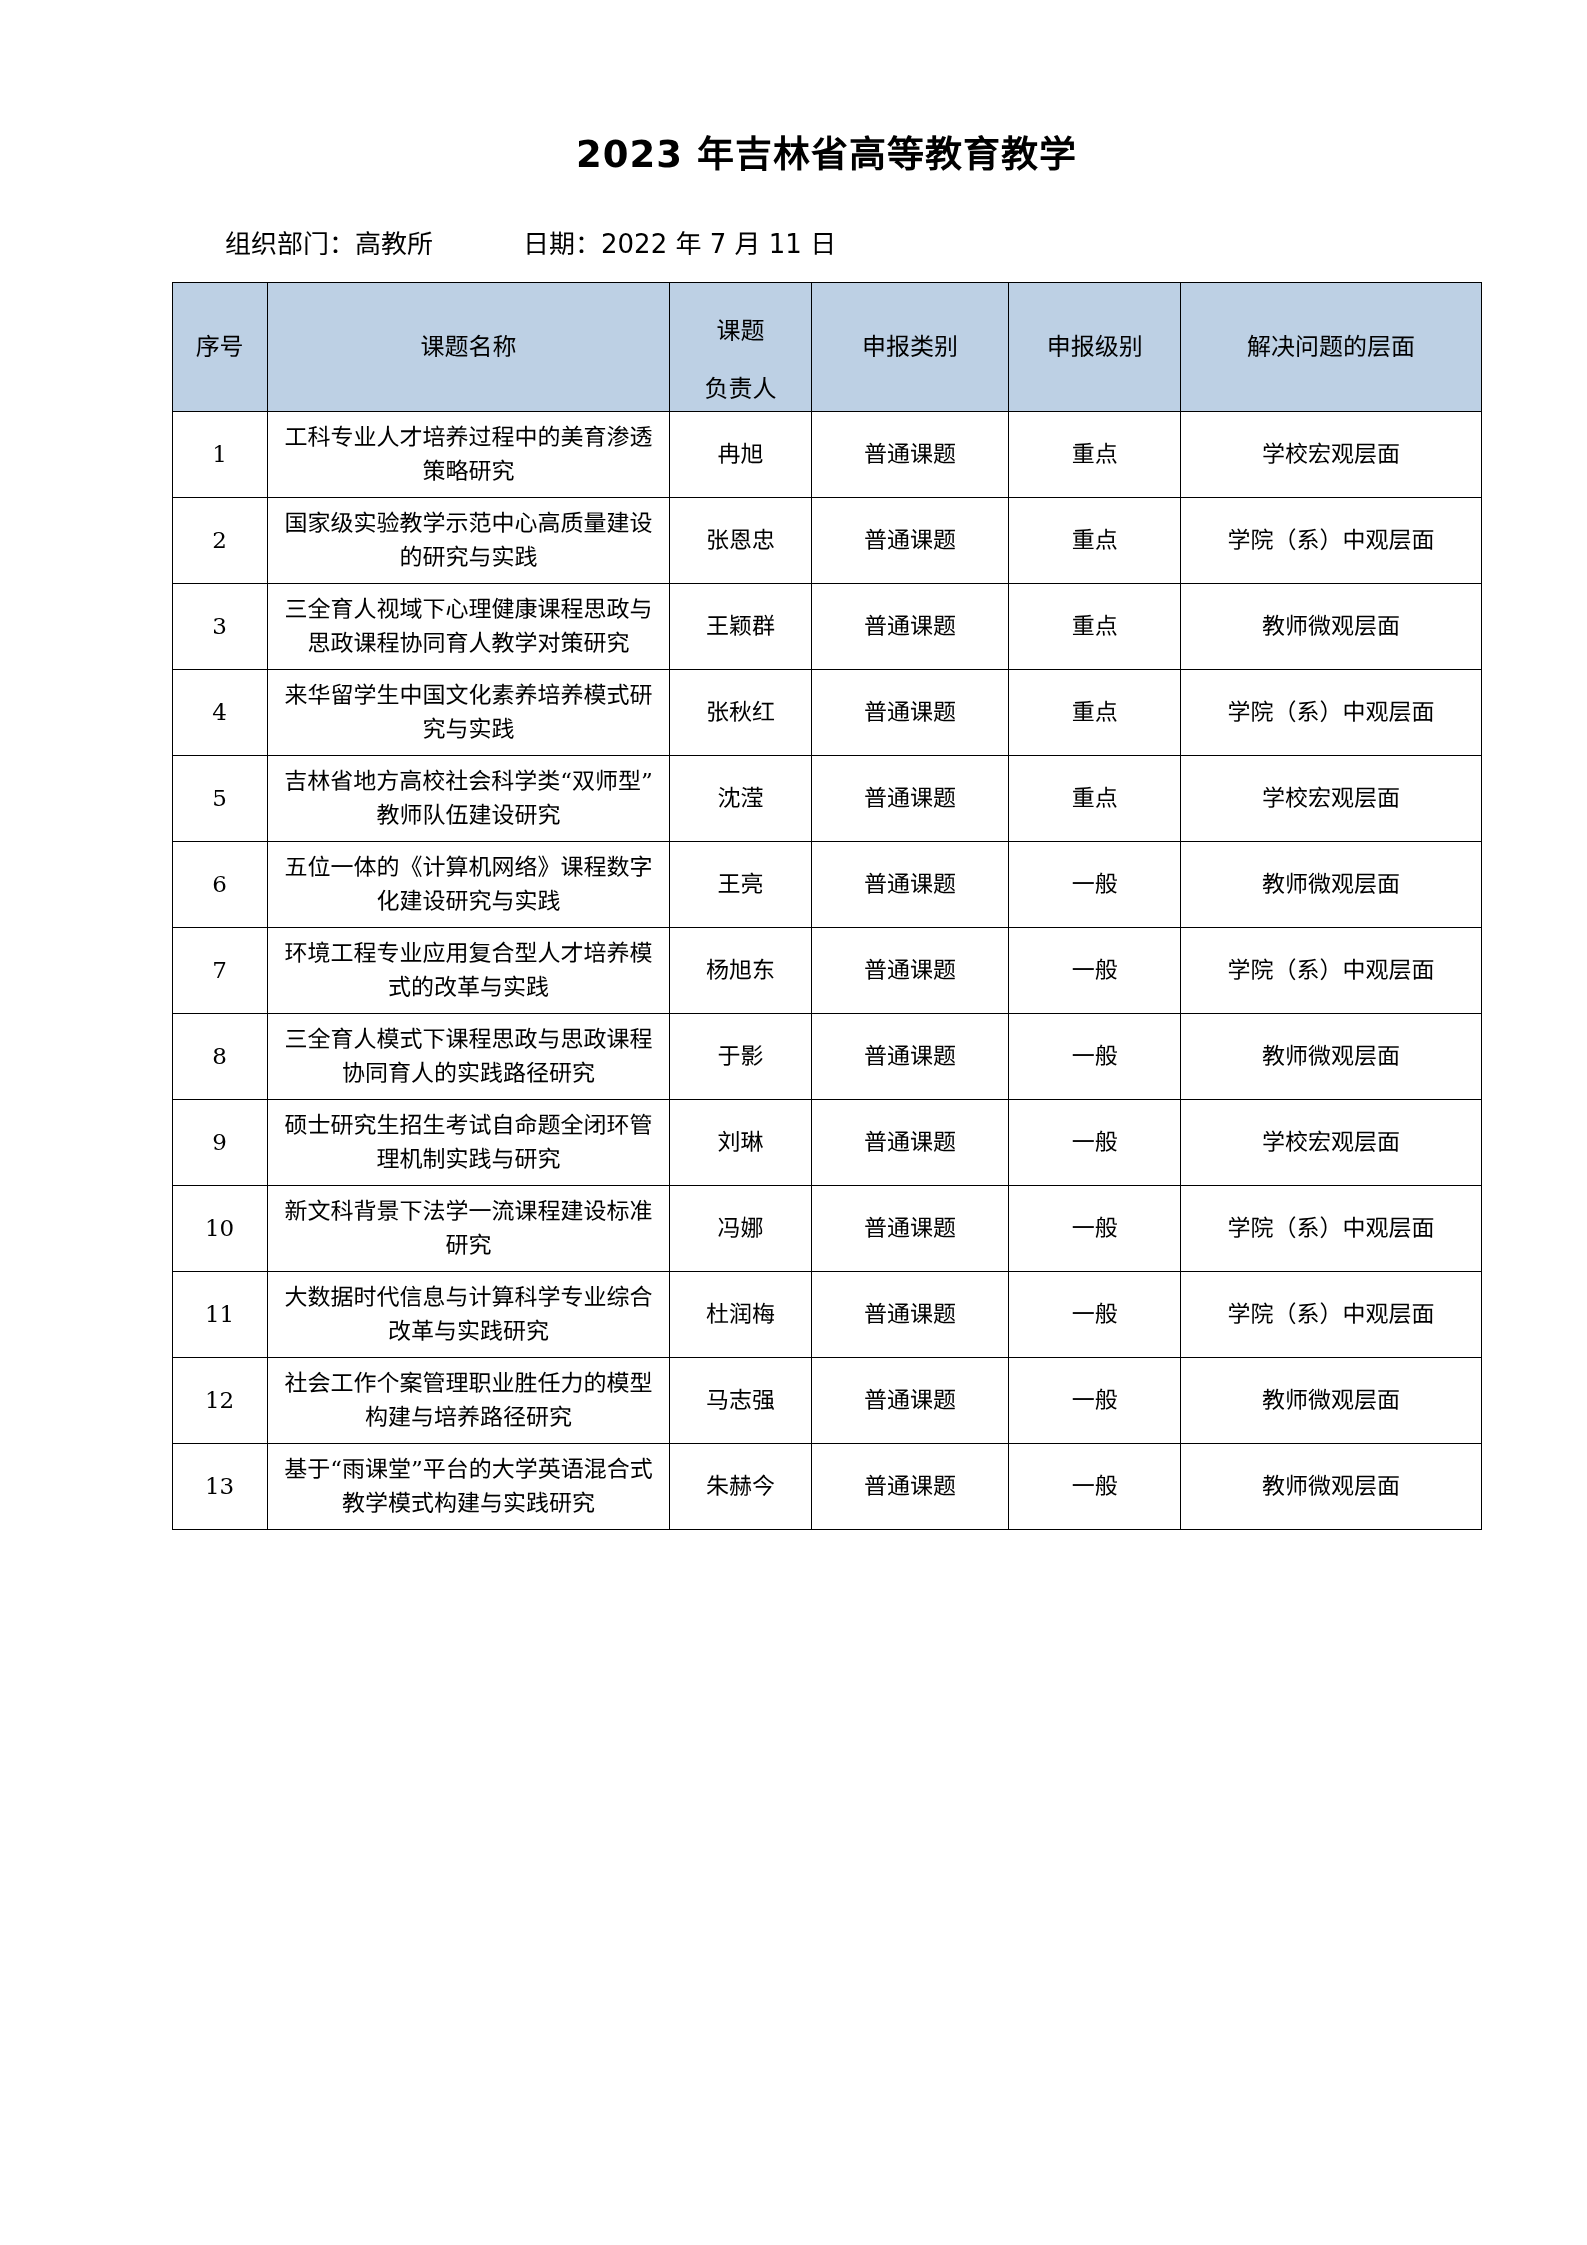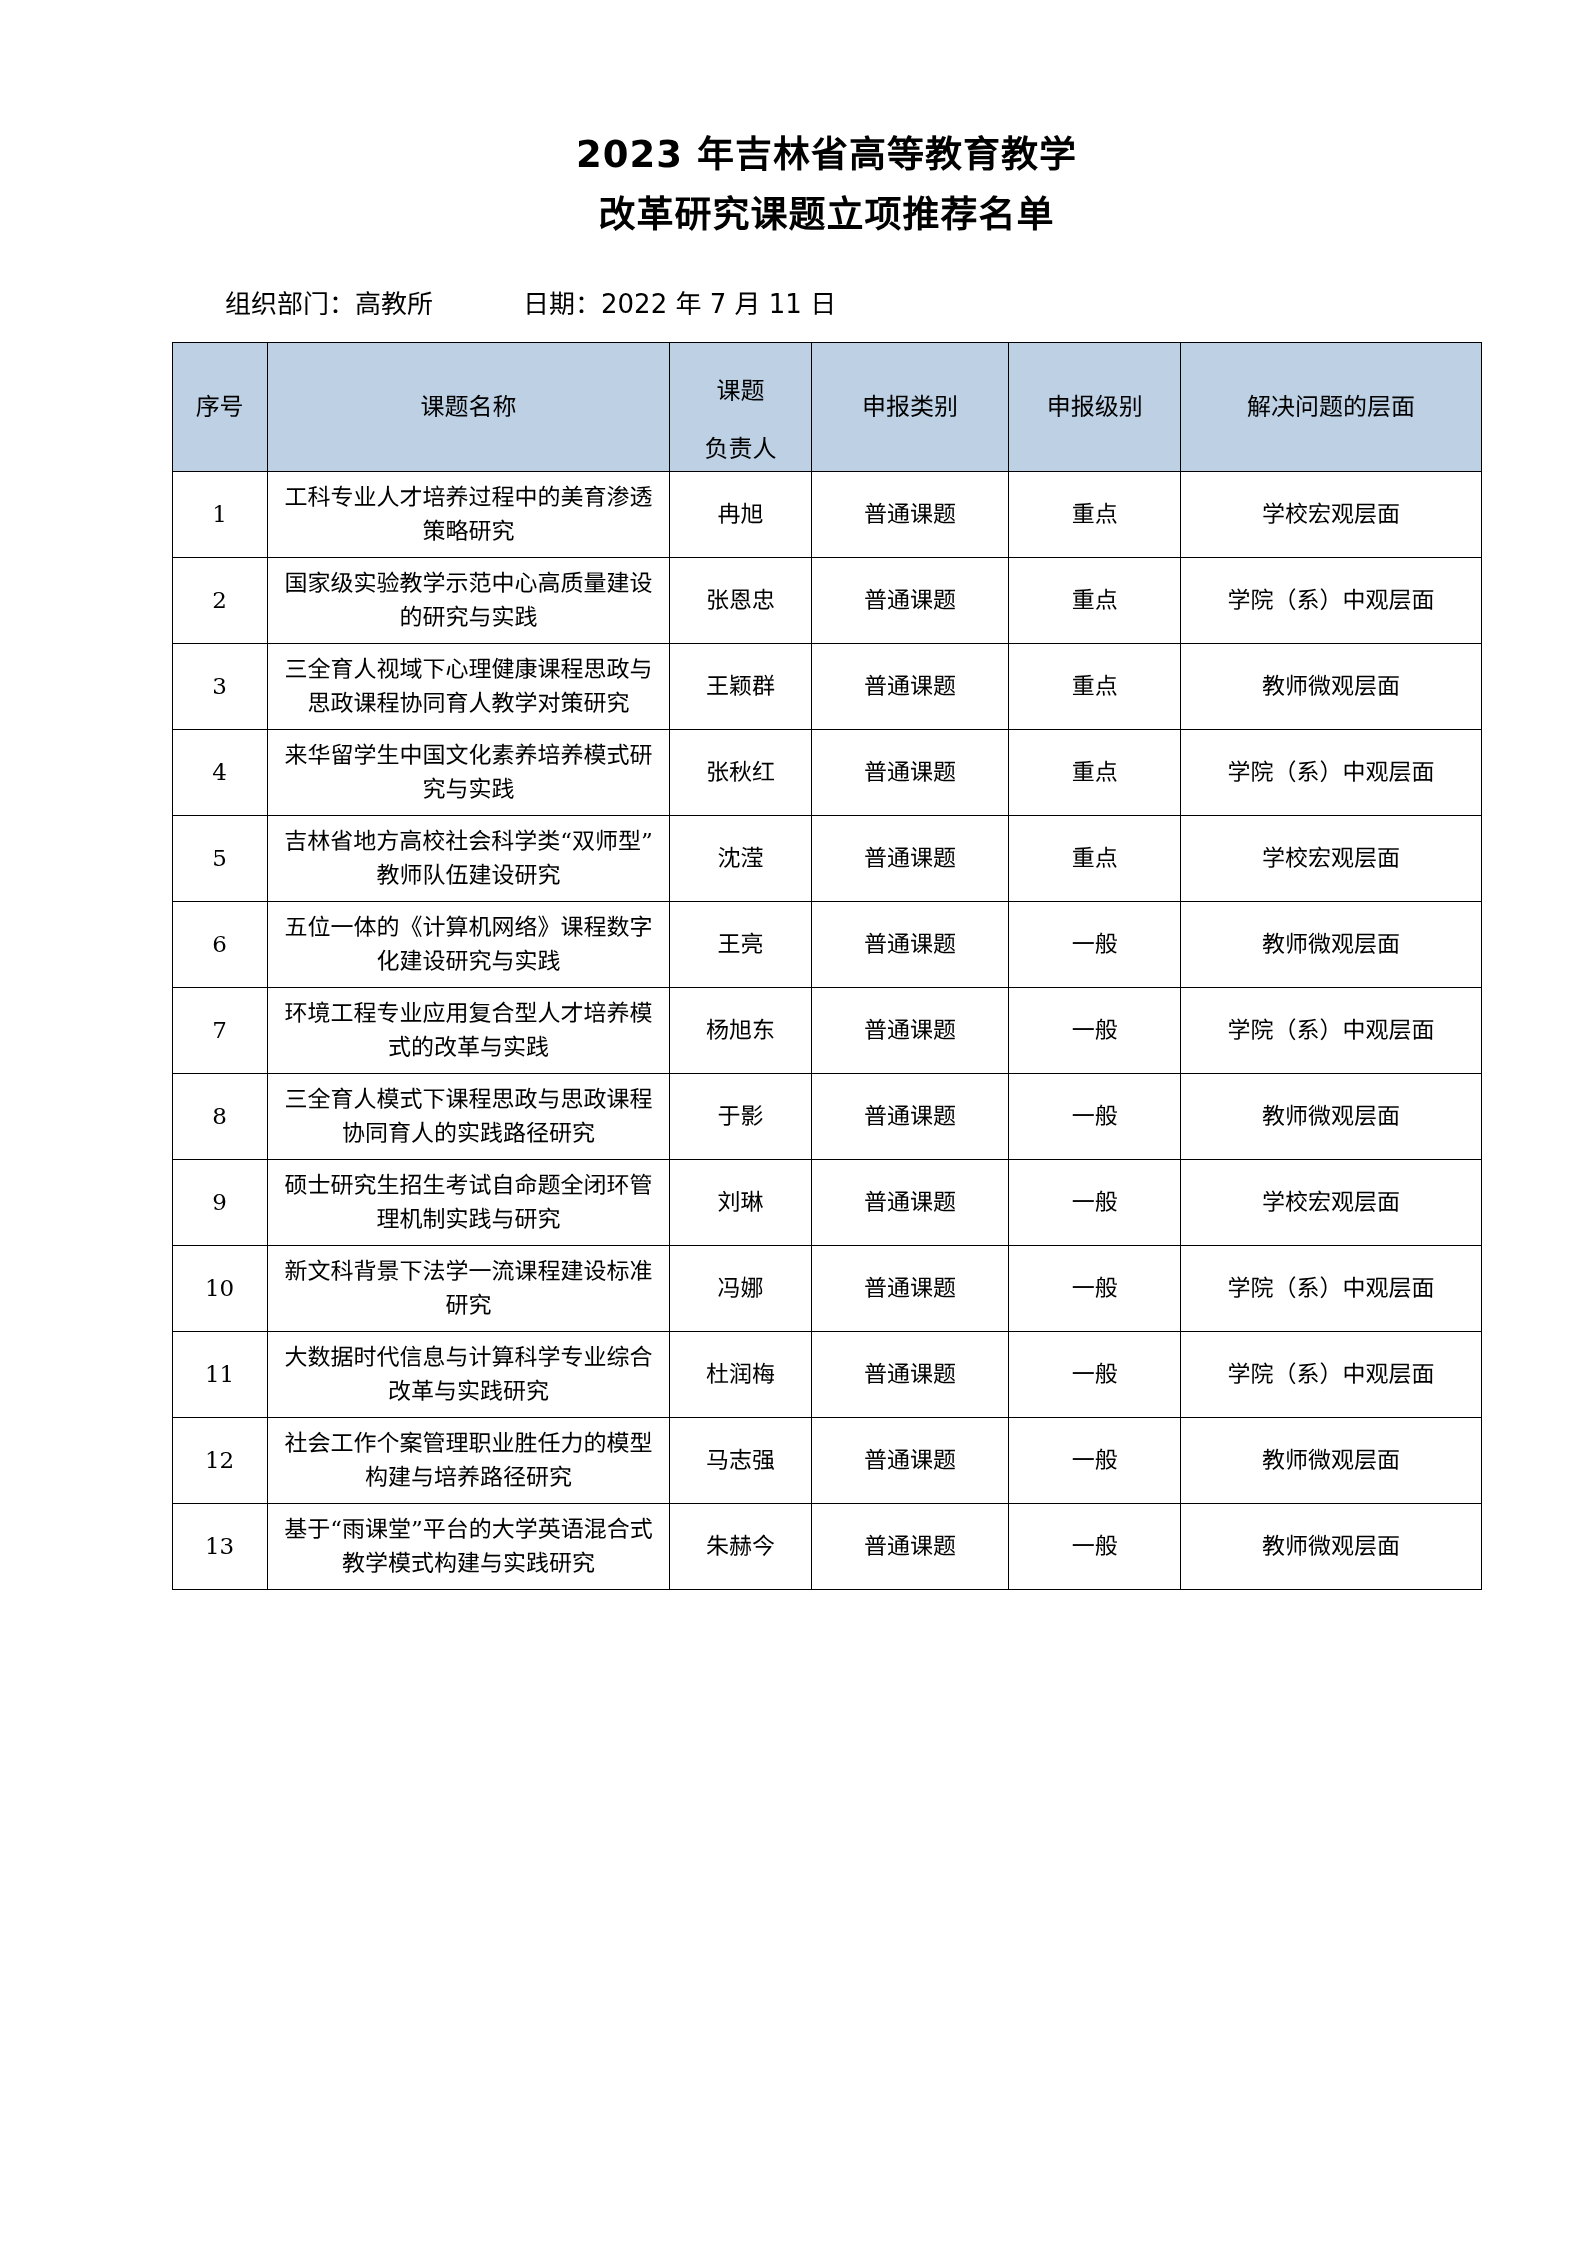--- a/index.html
+++ b/index.html
@@ -92,21 +92,20 @@
     margin-top: 27px;
   }
 </style>
 </head>
 <body>
 
 <div class="page">
 
   <div class="doc-title">
     <span class="line">2023 年吉林省高等教育教学</span>
-    <span class="line">改革研究课题立项推荐名单</span>
   </div>
 
   <div class="meta-row">
     <span class="meta-left">组织部门：高教所</span>
     <span class="meta-right">日期：2022 年 7 月 11 日</span>
   </div>
 
   <table class="list">
     <thead>
       <tr>

